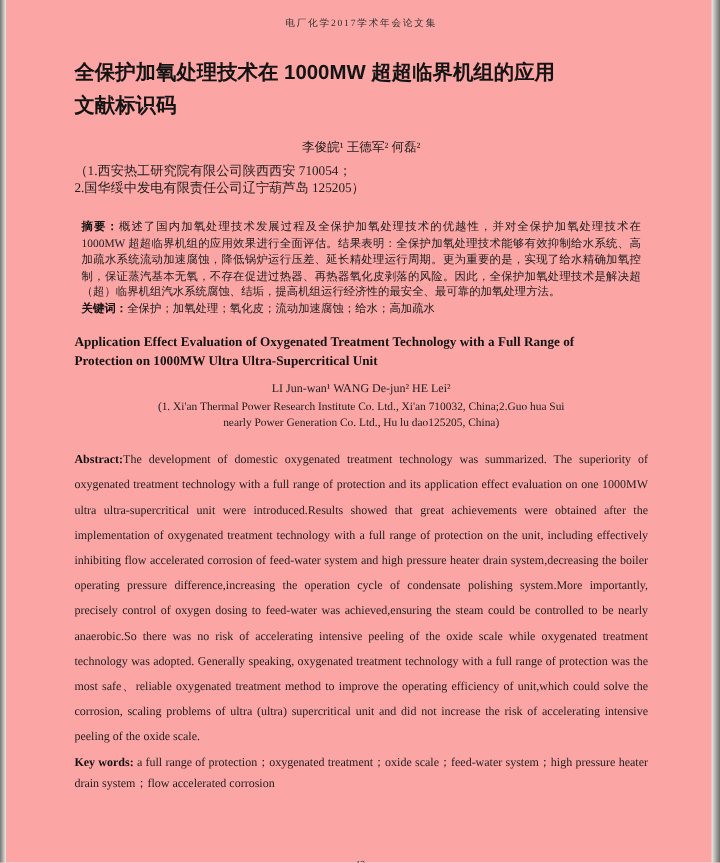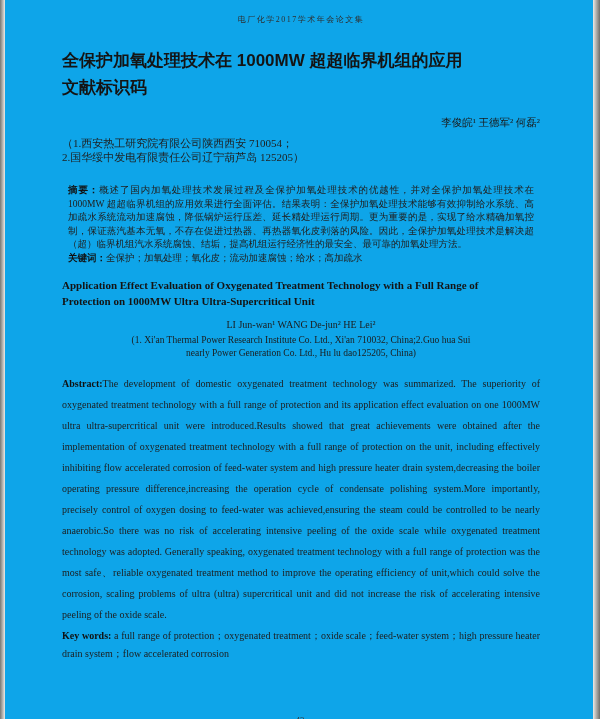--- a/index.html
+++ b/index.html
@@ -1,19 +1,19 @@
 <!DOCTYPE html>
 <html><head>
 <meta charset="utf-8">
 <style>
   html,body { margin:0; padding:0; background:#ffffff; }
   .page {
     position:relative;
     width:600px; height:719px;
-    background:#0ea5e9;
+    background:#fca5a5;
     overflow:hidden;
     color:#1c1c1c;
     font-family:"Liberation Serif","DejaVu Serif",serif;
     box-sizing:border-box;
   }
   .scan-edge-left {
     position:absolute; left:0; top:0; bottom:0; width:5px;
     background:linear-gradient(to right,#777774,#eceae6);
   }
   .scan-edge-right {
@@ -24,21 +24,21 @@
 
   .header-note {
     text-align:center; font-size:8px; letter-spacing:1.5px; color:#2e2e2e;
   }
 
   .cn-title {
     margin-top:22px; text-align:left;
     font-family:"Liberation Sans","DejaVu Sans",sans-serif;
     font-size:17px; font-weight:700; line-height:27px; color:#141414;
   }
-  .authors-zh { margin-top:15px; text-align:right; font-size:10.5px; color:#1a1a1a; }
+  .authors-zh { margin-top:15px; text-align:center; font-size:10.5px; color:#1a1a1a; }
   .affil-zh { margin-top:6px; font-size:11px; line-height:14px; color:#1f1f1f; }
 
   .zh-abstract {
     margin:20px 0 0; padding:0 6px;
     font-size:9.5px; line-height:13.6px; text-align:justify; color:#202020;
   }
   .zh-line { margin:0; padding:0 6px; font-size:9.5px; line-height:13.6px; color:#202020; }
   .zh-line .gap { display:inline-block; width:10px; }
   b { font-weight:700; color:#111; }
 

